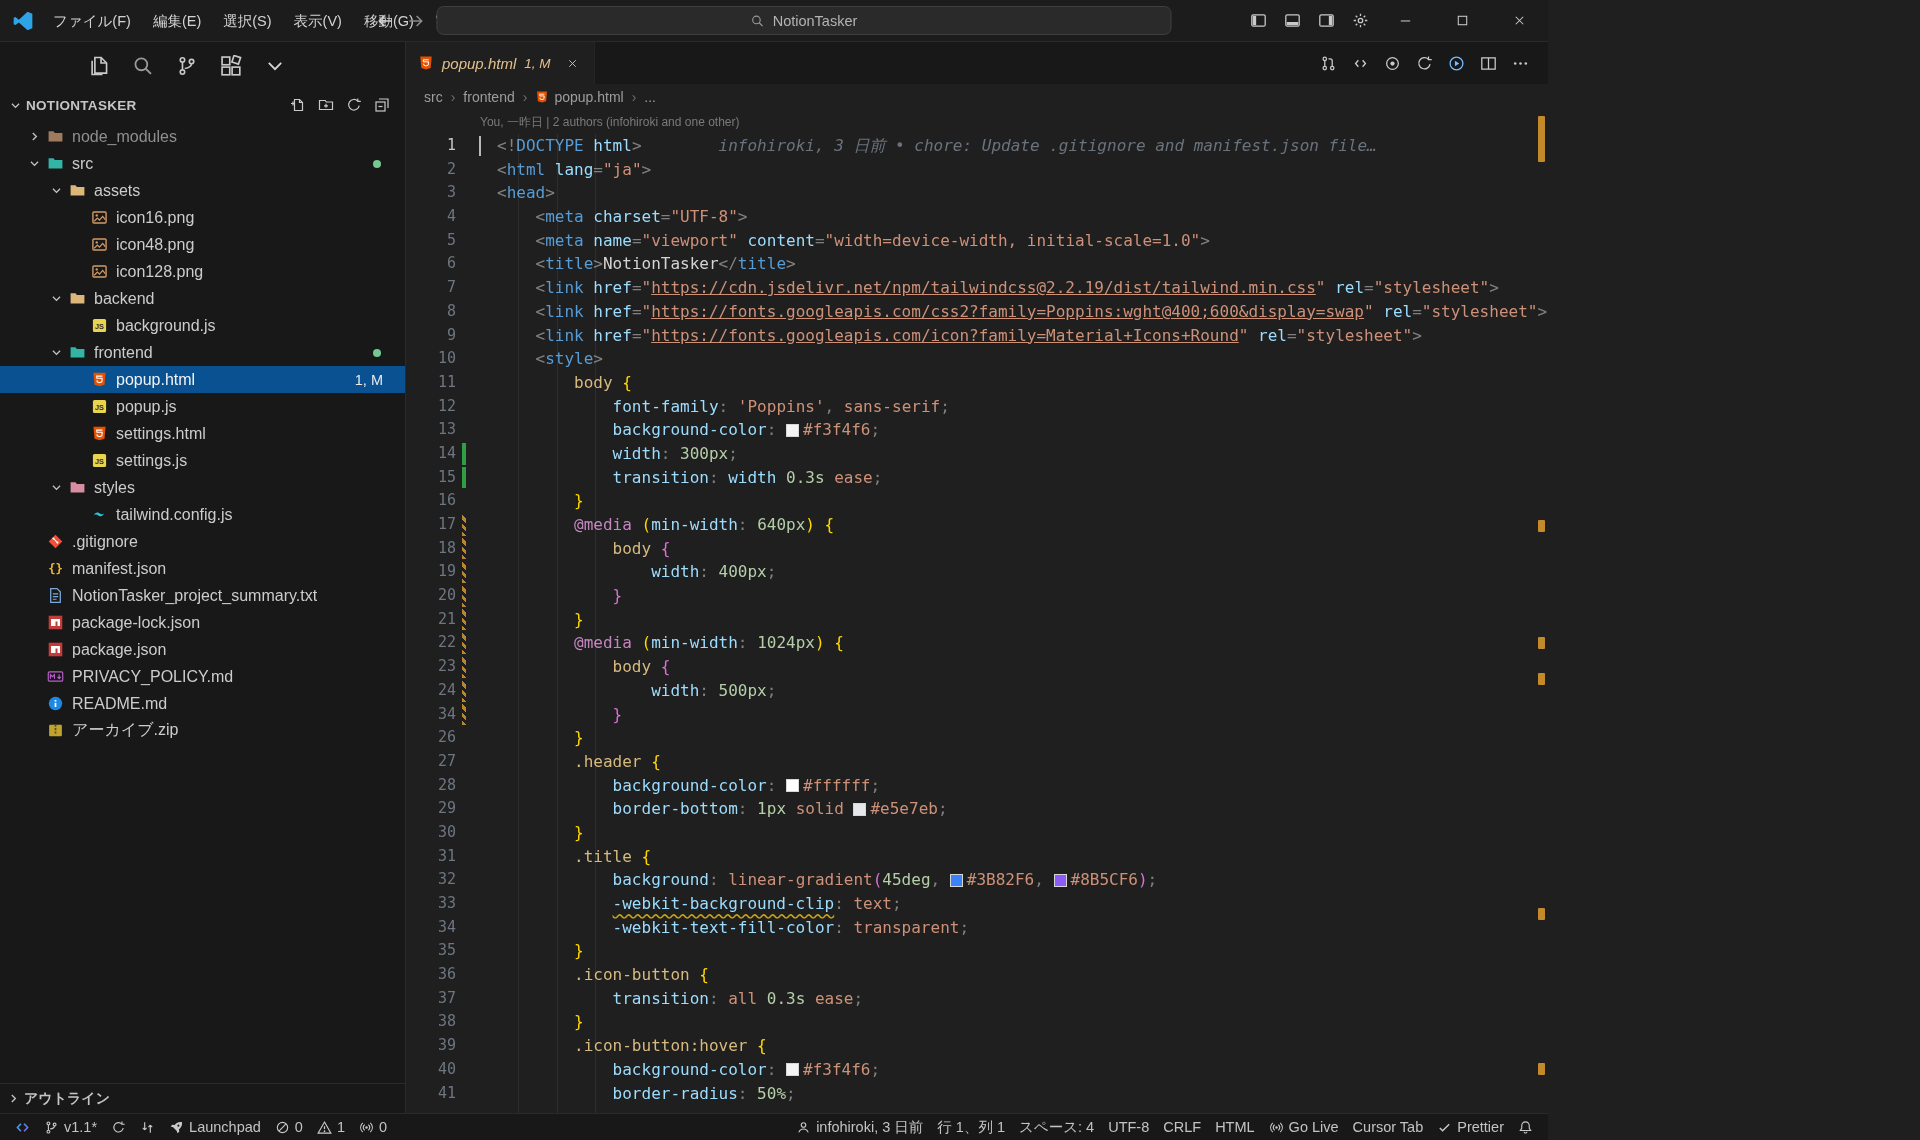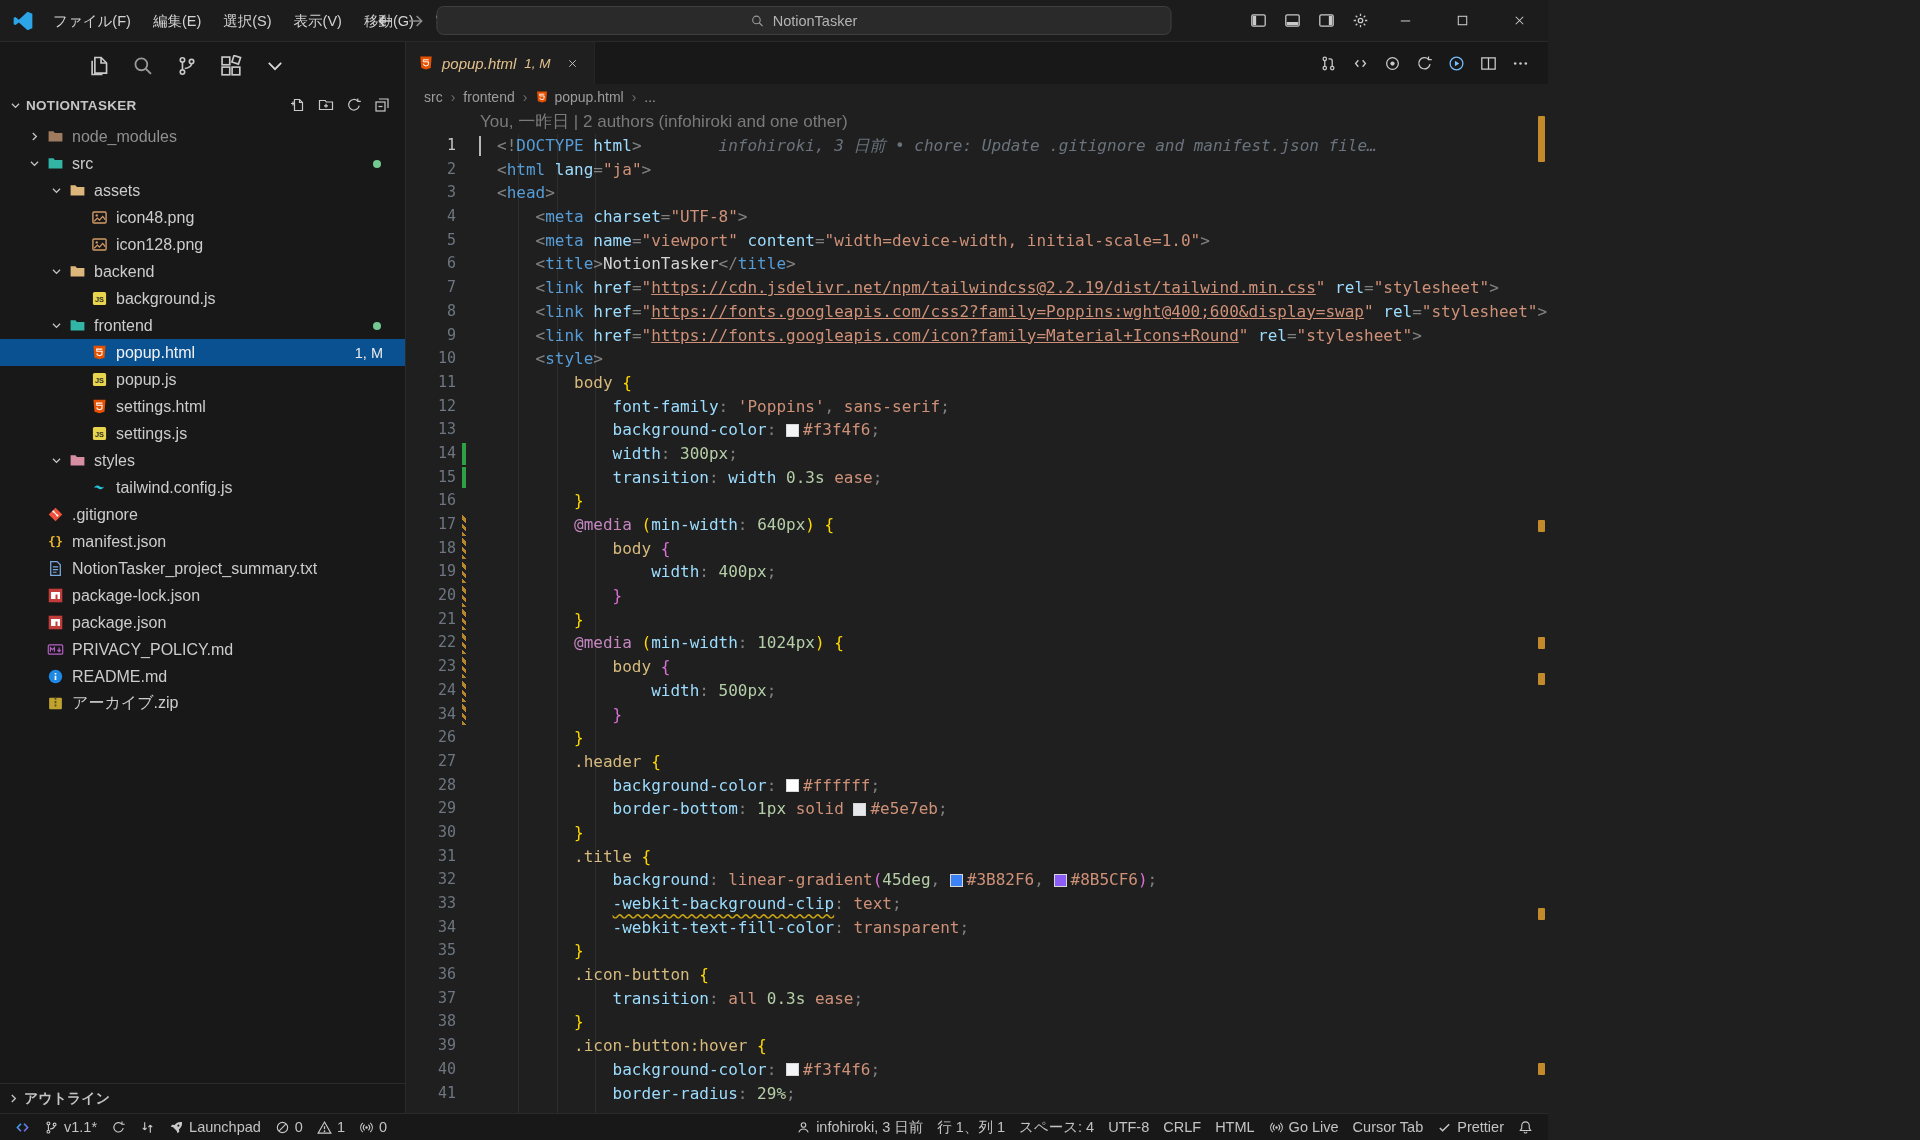--- a/index.html
+++ b/index.html
@@ -69,21 +69,21 @@
   .ea-ic{width:24px;height:24px;}
   .ea-ic svg{width:17px;height:17px;}
   .breadcrumbs{height:26px;flex:0 0 26px;display:flex;align-items:center;gap:8px;padding-left:18px;
     font-size:14px;color:#9d9d9d;background:#1f1f1f;}
   .bc-sep{color:#6d6d6d;}
   .bc-item{display:inline-flex;align-items:center;gap:5px;}
   .bc-item .icon svg{width:14px;height:14px;}
 
   .code-area{flex:1;position:relative;overflow:hidden;
     font-family:"DejaVu Sans Mono","Liberation Mono",monospace;font-size:16px;}
-  .codelens{height:24px;line-height:24px;margin-left:74px;color:#7a7a7a;font-size:17px;
+  .codelens{height:24px;line-height:24px;margin-left:74px;color:#7a7a7a;font-size:12px;
     font-family:"Liberation Sans","DejaVu Sans",sans-serif;}
   .cline{display:flex;height:23.7px;line-height:23.7px;white-space:pre;}
   .ln{width:50px;flex:0 0 50px;text-align:right;color:#6e7681;font-size:15px;}
   .cline.active .ln{color:#c6c6c6;}
   .gut{width:16px;flex:0 0 16px;position:relative;}
   .gut.gadd::before{content:"";position:absolute;left:6px;top:1px;bottom:1px;width:4px;background:#2ea043;}
   .gut.gmod::before{content:"";position:absolute;left:6px;top:1px;bottom:1px;width:4px;
     background:repeating-linear-gradient(45deg,#b8862d 0 3px,rgba(0,0,0,0) 3px 6px);}
   .lc{margin-left:25px;}
   .tk-p{color:#808080;} .tk-t{color:#569cd6;} .tk-a{color:#9cdcfe;} .tk-s{color:#ce9178;}
@@ -304,20 +304,31 @@
               <svg viewBox="0 0 16 16">
                 <path d="M4.2 6.2 8 10l3.8-3.8" fill="none" stroke="#c5c5c5" stroke-width="1.4"></path>
               </svg>
             </span>
             <span class="icon ficon">
               <svg viewBox="0 0 16 16">
                 <path d="M1.5 3h4.6l1.3 1.7h7.1v8.1H1.5z" fill="#dcb67a"></path>
               </svg>
             </span>
             <span class="flabel">assets</span>
+          </div>
+          <div class="row" style="padding-left: 68px;">
+            <span class="chev"></span>
+            <span class="icon ficon">
+              <svg viewBox="0 0 16 16">
+                <rect x="1.8" y="2.8" width="12.4" height="10.4" rx="1" fill="none" stroke="#d19a66" stroke-width="1.3"></rect>
+                <circle cx="5.4" cy="6" r="1.1" fill="#d19a66"></circle>
+                <path d="M3 11.5l3-3 2 2 3-3.5 2.4 3" fill="none" stroke="#d19a66" stroke-width="1.2"></path>
+              </svg>
+            </span>
+            <span class="flabel">icon16.png</span>
           </div>
           <div class="row" style="padding-left: 68px;">
             <span class="chev"></span>
             <span class="icon ficon">
               <svg viewBox="0 0 16 16">
                 <rect x="1.8" y="2.8" width="12.4" height="10.4" rx="1" fill="none" stroke="#d19a66" stroke-width="1.3"></rect>
                 <circle cx="5.4" cy="6" r="1.1" fill="#d19a66"></circle>
                 <path d="M3 11.5l3-3 2 2 3-3.5 2.4 3" fill="none" stroke="#d19a66" stroke-width="1.2"></path>
               </svg>
             </span>
@@ -653,21 +664,21 @@
             <div class="cline"><span class="ln">31</span><span class="gut"></span><span class="lc"><span class="tk-tx">        </span><span class="tk-sel">.title</span><span class="tk-tx"> </span><span class="tk-b1">{</span></span></div>
             <div class="cline"><span class="ln">32</span><span class="gut"></span><span class="lc"><span class="tk-tx">            </span><span class="tk-pr">background</span><span class="tk-p">:</span><span class="tk-tx"> </span><span class="tk-v">linear-gradient</span><span class="tk-b2">(</span><span class="tk-n">45deg</span><span class="tk-p">,</span><span class="tk-tx"> </span><span class="swatch" style="background: rgb(59, 130, 246);"></span><span class="tk-v">#3B82F6</span><span class="tk-p">,</span><span class="tk-tx"> </span><span class="swatch" style="background: rgb(139, 92, 246);"></span><span class="tk-v">#8B5CF6</span><span class="tk-b2">)</span><span class="tk-p">;</span></span></div>
             <div class="cline"><span class="ln">33</span><span class="gut"></span><span class="lc"><span class="tk-tx">            </span><span class="tk-prw">-webkit-background-clip</span><span class="tk-p">:</span><span class="tk-tx"> </span><span class="tk-v">text</span><span class="tk-p">;</span></span></div>
             <div class="cline"><span class="ln">34</span><span class="gut"></span><span class="lc"><span class="tk-tx">            </span><span class="tk-pr">-webkit-text-fill-color</span><span class="tk-p">:</span><span class="tk-tx"> </span><span class="tk-v">transparent</span><span class="tk-p">;</span></span></div>
             <div class="cline"><span class="ln">35</span><span class="gut"></span><span class="lc"><span class="tk-tx">        </span><span class="tk-b1">}</span></span></div>
             <div class="cline"><span class="ln">36</span><span class="gut"></span><span class="lc"><span class="tk-tx">        </span><span class="tk-sel">.icon-button</span><span class="tk-tx"> </span><span class="tk-b1">{</span></span></div>
             <div class="cline"><span class="ln">37</span><span class="gut"></span><span class="lc"><span class="tk-tx">            </span><span class="tk-pr">transition</span><span class="tk-p">:</span><span class="tk-tx"> </span><span class="tk-v">all</span><span class="tk-tx"> </span><span class="tk-n">0.3s</span><span class="tk-tx"> </span><span class="tk-v">ease</span><span class="tk-p">;</span></span></div>
             <div class="cline"><span class="ln">38</span><span class="gut"></span><span class="lc"><span class="tk-tx">        </span><span class="tk-b1">}</span></span></div>
             <div class="cline"><span class="ln">39</span><span class="gut"></span><span class="lc"><span class="tk-tx">        </span><span class="tk-sel">.icon-button:hover</span><span class="tk-tx"> </span><span class="tk-b1">{</span></span></div>
             <div class="cline"><span class="ln">40</span><span class="gut"></span><span class="lc"><span class="tk-tx">            </span><span class="tk-pr">background-color</span><span class="tk-p">:</span><span class="tk-tx"> </span><span class="swatch" style="background: rgb(243, 244, 246);"></span><span class="tk-v">#f3f4f6</span><span class="tk-p">;</span></span></div>
-            <div class="cline"><span class="ln">41</span><span class="gut"></span><span class="lc"><span class="tk-tx">            </span><span class="tk-pr">border-radius</span><span class="tk-p">:</span><span class="tk-tx"> </span><span class="tk-n">29%</span><span class="tk-p">;</span></span></div>
+            <div class="cline"><span class="ln">41</span><span class="gut"></span><span class="lc"><span class="tk-tx">            </span><span class="tk-pr">border-radius</span><span class="tk-p">:</span><span class="tk-tx"> </span><span class="tk-n">50%</span><span class="tk-p">;</span></span></div>
           </div>
         <div class="cursor"></div>
       <div class="ovm" style="top: 6px; height: 46px;"></div>
           <div class="ovm" style="top: 410px; height: 12px;"></div>
           <div class="ovm" style="top: 527px; height: 12px;"></div>
           <div class="ovm" style="top: 563px; height: 12px;"></div>
           <div class="ovm" style="top: 798px; height: 12px;"></div>
           <div class="ovm" style="top: 953px; height: 12px;"></div>
         </div>
     </section>

